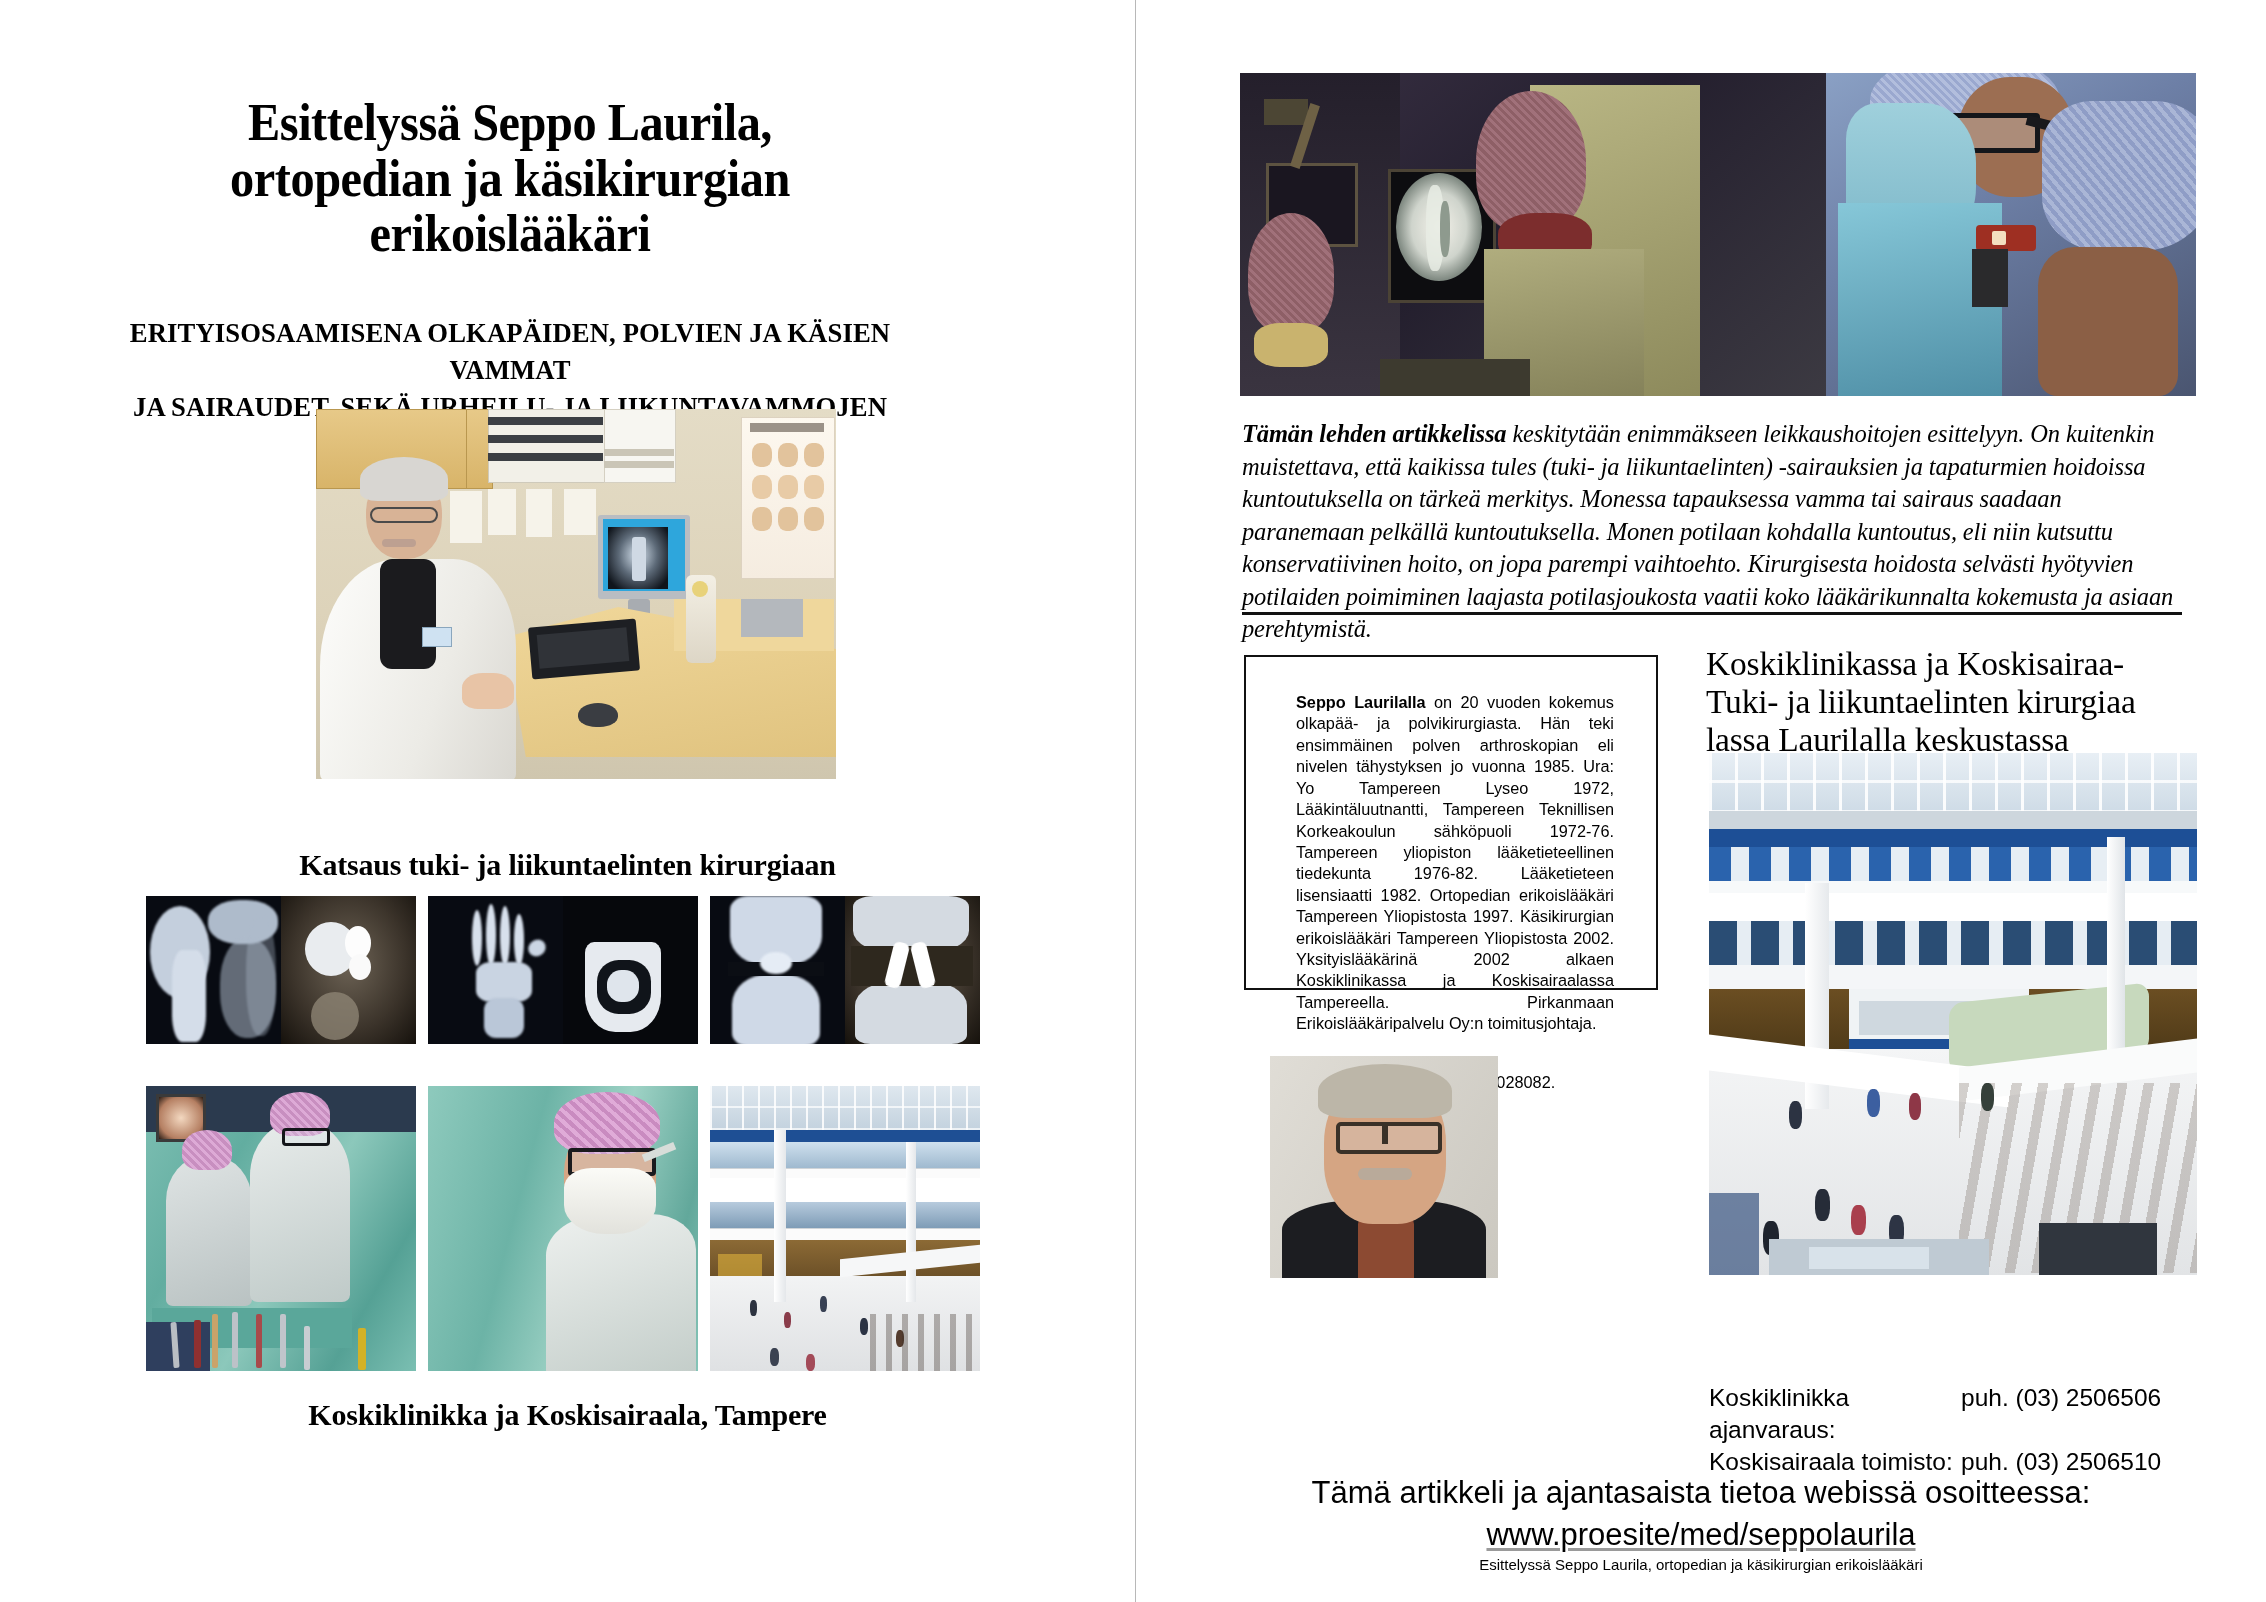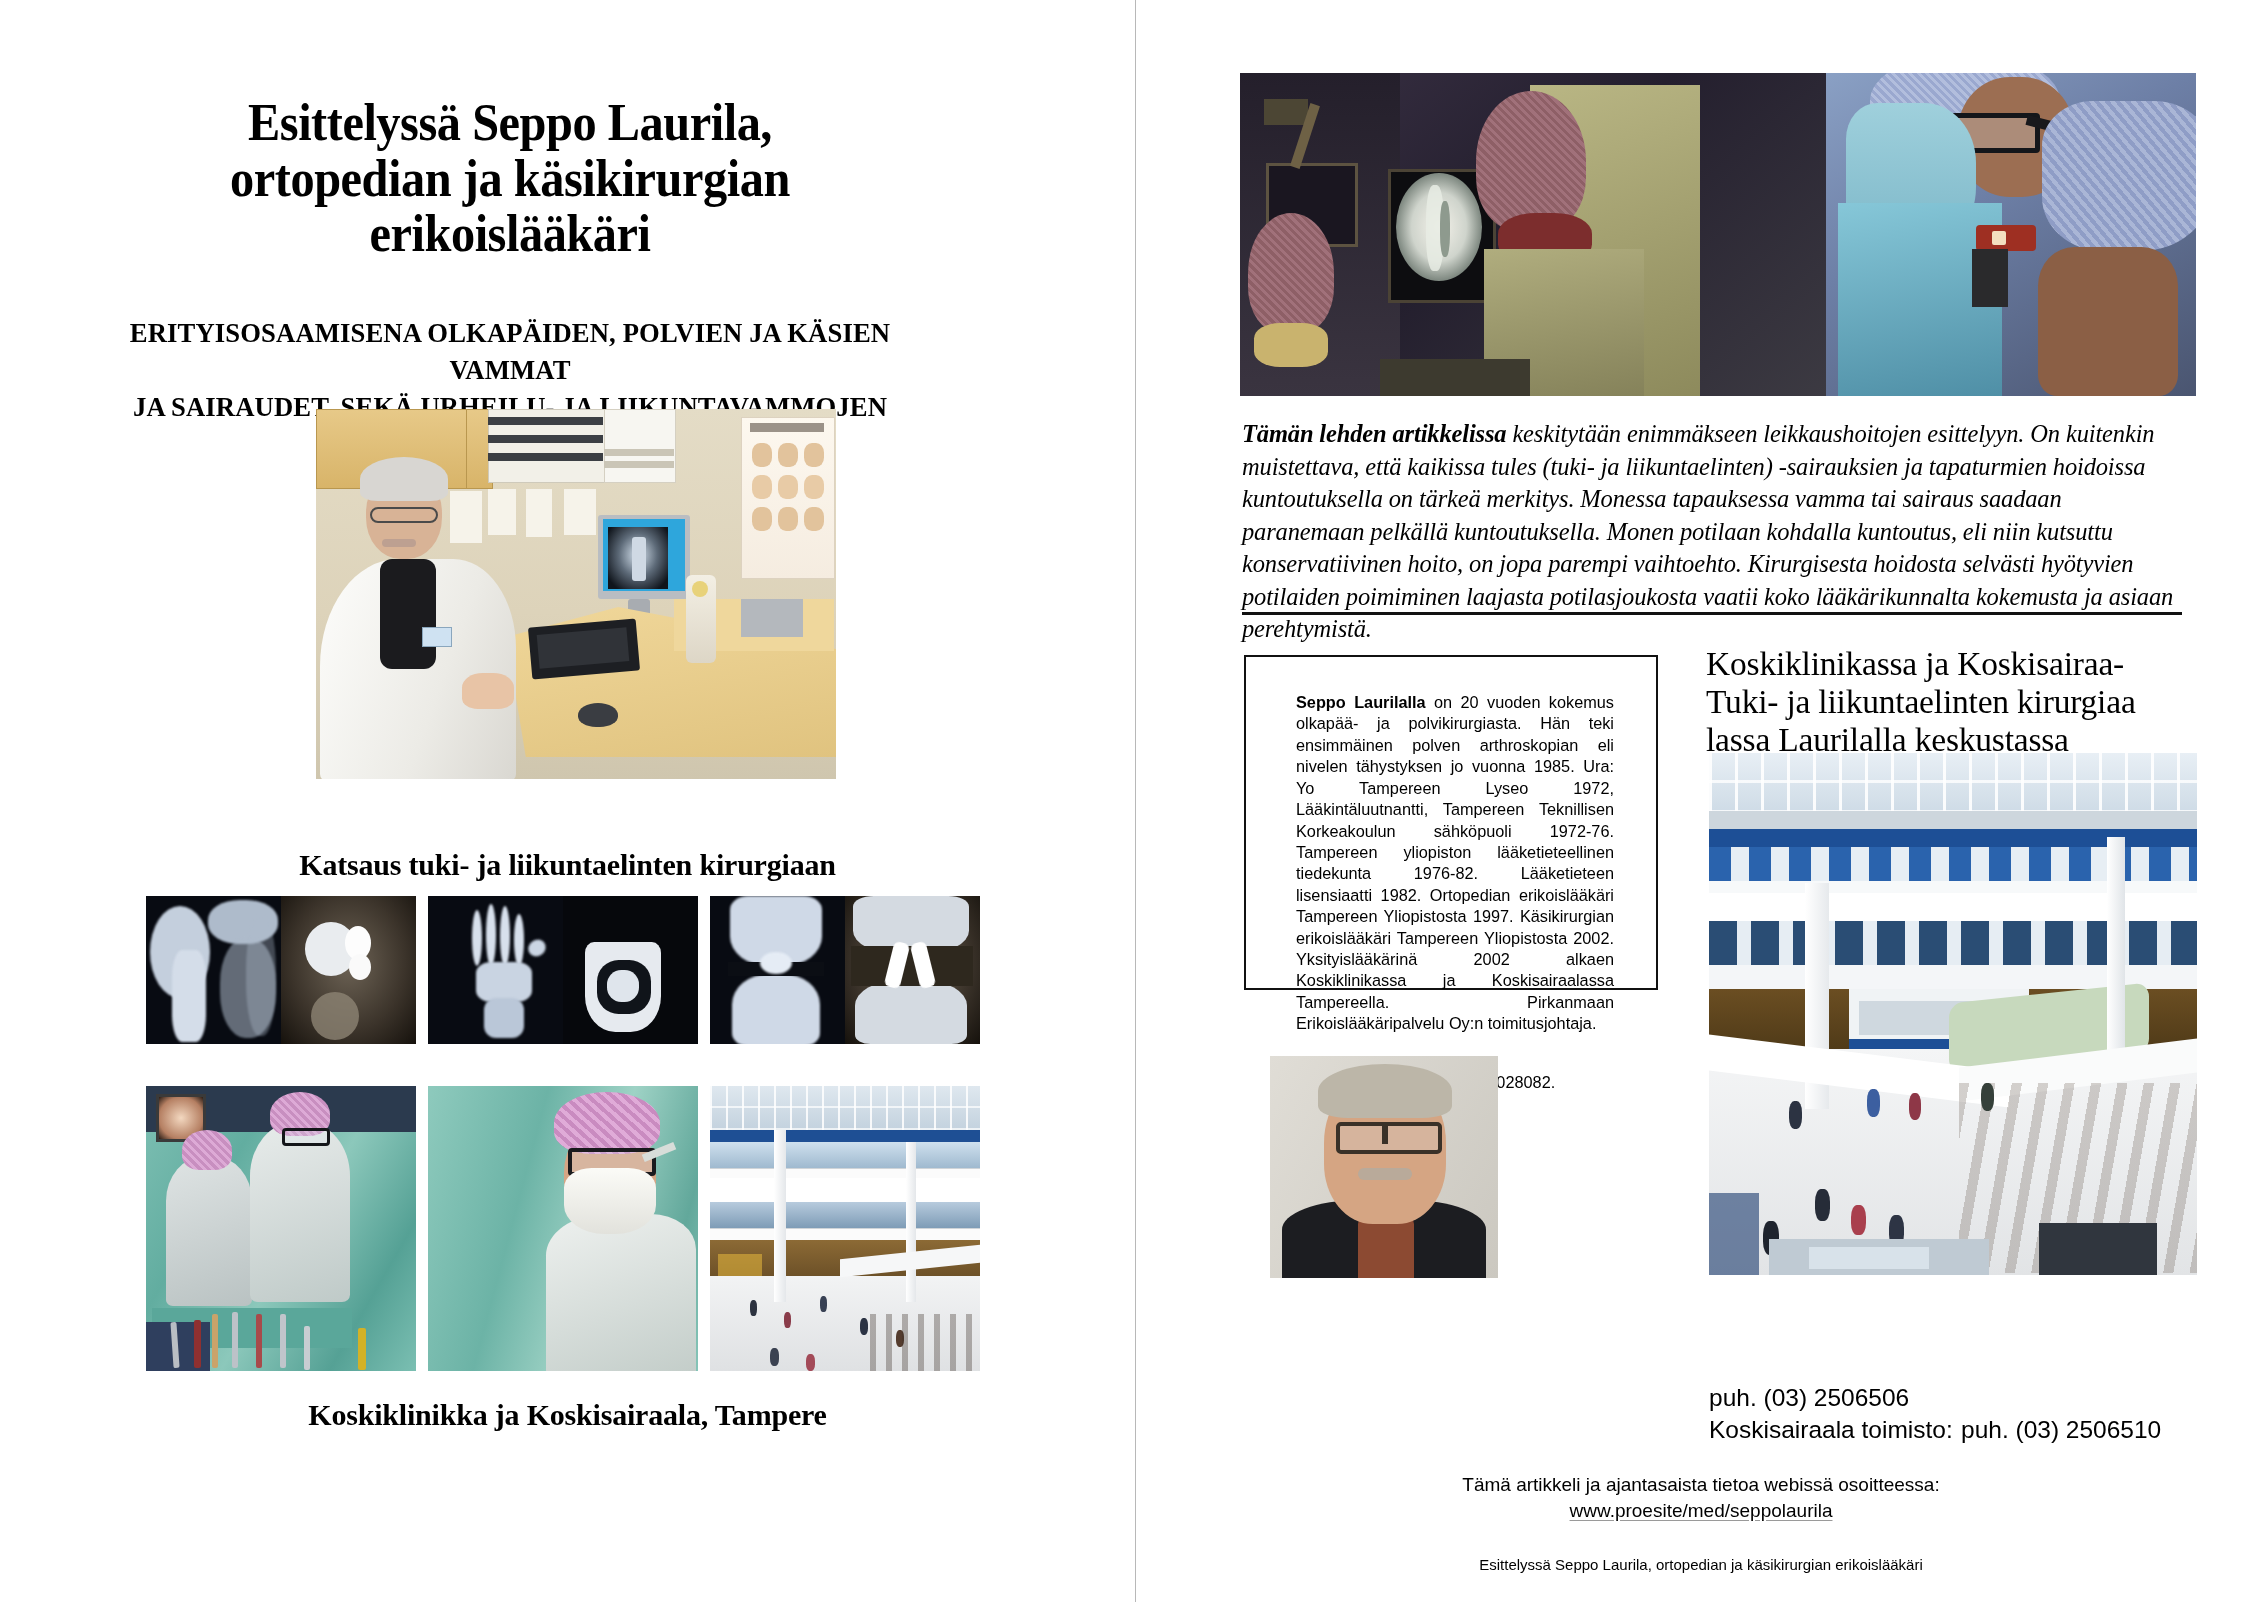--- a/index.html
+++ b/index.html
@@ -221,21 +221,21 @@
   .contact-row { display: flex; }
   .contact-label { width: 252px; }
 
   .web-block {
     position: absolute;
     left: 1136px;
     top: 1472px;
     width: 1130px;
     text-align: center;
     font-family: "Liberation Sans", sans-serif;
-    font-size: 19px;
+    font-size: 31px;
     line-height: 1.35;
   }
   .web-url {
     text-decoration: underline;
     text-decoration-color: #9a9a9a;
     text-underline-offset: 3px;
   }
   .footer-line {
     position: absolute;
     left: 1136px;
@@ -593,20 +593,21 @@
     <div class="dot" style="left:54px;top:468px;width:16px;height:34px;background:#1f242e;"></div>
     <div style="position:absolute;left:60px;top:486px;width:220px;height:36px;background:#bfcad3;"></div>
     <div style="position:absolute;left:100px;top:494px;width:120px;height:22px;background:#d8e2ea;"></div>
     <div style="position:absolute;left:0;top:440px;width:50px;height:82px;background:#1b3a6e;opacity:.6;"></div>
     <div style="position:absolute;left:330px;top:470px;width:118px;height:52px;background:#30363e;"></div>
   </div>
 
 
   <div class="contact-list">
     <div class="contact-row">
+      <div class="contact-label">Koskiklinikka ajanvaraus:</div>
       <div>puh. (03) 2506506</div>
     </div>
     <div class="contact-row">
       <div class="contact-label">Koskisairaala toimisto:</div>
       <div>puh. (03) 2506510</div>
     </div>
   </div>
 
   <div class="web-block">
     <div>Tämä artikkeli ja ajantasaista tietoa webissä osoitteessa:</div>

